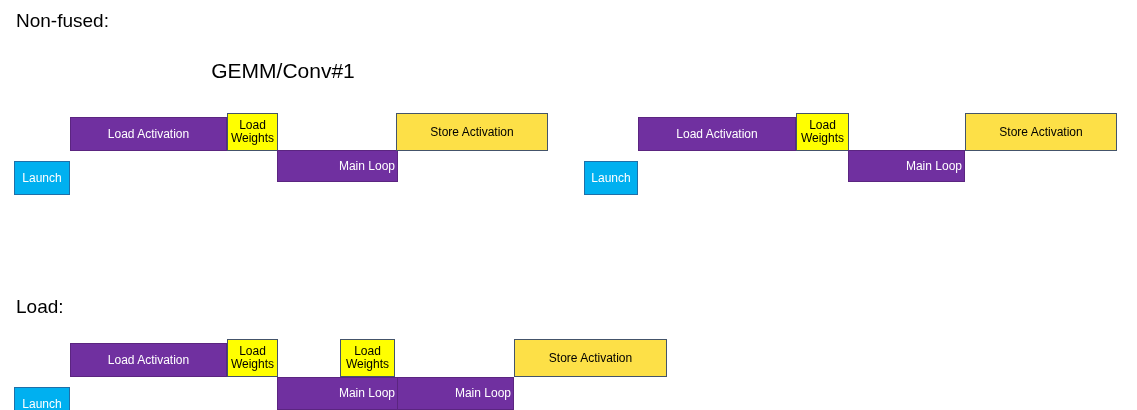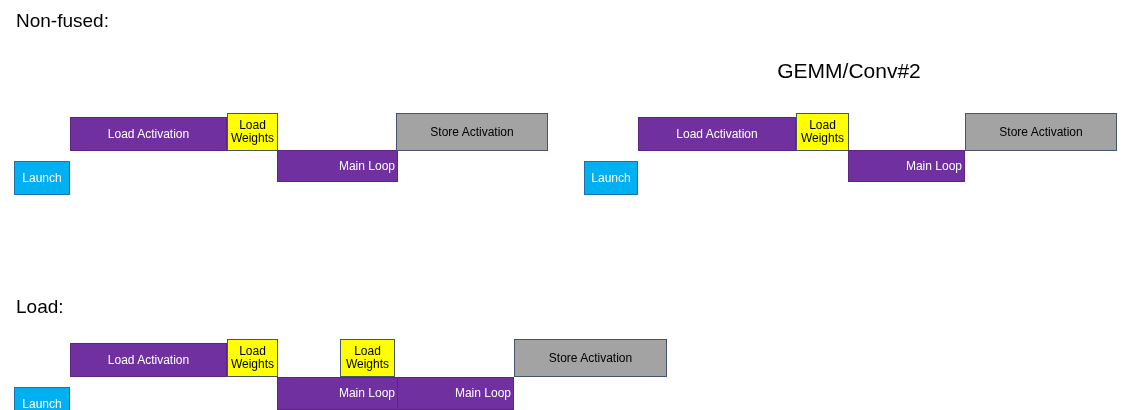--- a/index.html
+++ b/index.html
@@ -67,38 +67,38 @@
     color: #000000;
     border-color: #44546A;
   }
   .bar.mainloop {
     background: #7030A0;
     color: #ffffff;
     border-color: #5B2580;
     justify-content: flex-end;
   }
   .bar.store {
-    background: #a3a3a3;
+    background: #fde047;
     color: #000000;
     border-color: #44546A;
   }
   .bar .bar-text {
     display: block;
     padding: 0 2px;
   }
 </style>
 </head>
 <body>
 
 <div class="canvas">
 
   <div class="section-label" id="lbl-nonfused" style="left: 16px; top: 11px;">Non-fused:</div>
 
+  <div class="group-title" id="title-group1" style="left: 283px; top: 60px;">GEMM/Conv#1</div>
 
-  <div class="group-title" id="title-group2" style="left: 849px; top: 60px;">GEMM/Conv#2</div>
 
   <div class="section-label" id="lbl-fused" style="left: 16px; top: 297px;">Load:</div>
 
   <div id="bars-nonfused-g1">
       <div class="bar launch" style="left: 14px; top: 117px; width: 56px; height: 34px;"><span class="bar-text">Launch</span></div>
       <div class="bar activation" style="left: 70px; top: 117px; width: 157px; height: 34px;"><span class="bar-text">Load Activation</span></div>
       <div class="bar weights" style="left: 227px; top: 113px; width: 51px; height: 38px;"><span class="bar-text">Load
 Weights</span></div>
       <div class="bar mainloop" style="left: 277px; top: 150px; width: 121px; height: 32px;"><span class="bar-text">Main Loop</span></div>
       <div class="bar store" style="left: 396px; top: 113px; width: 152px; height: 38px;"><span class="bar-text">Store Activation</span></div>

